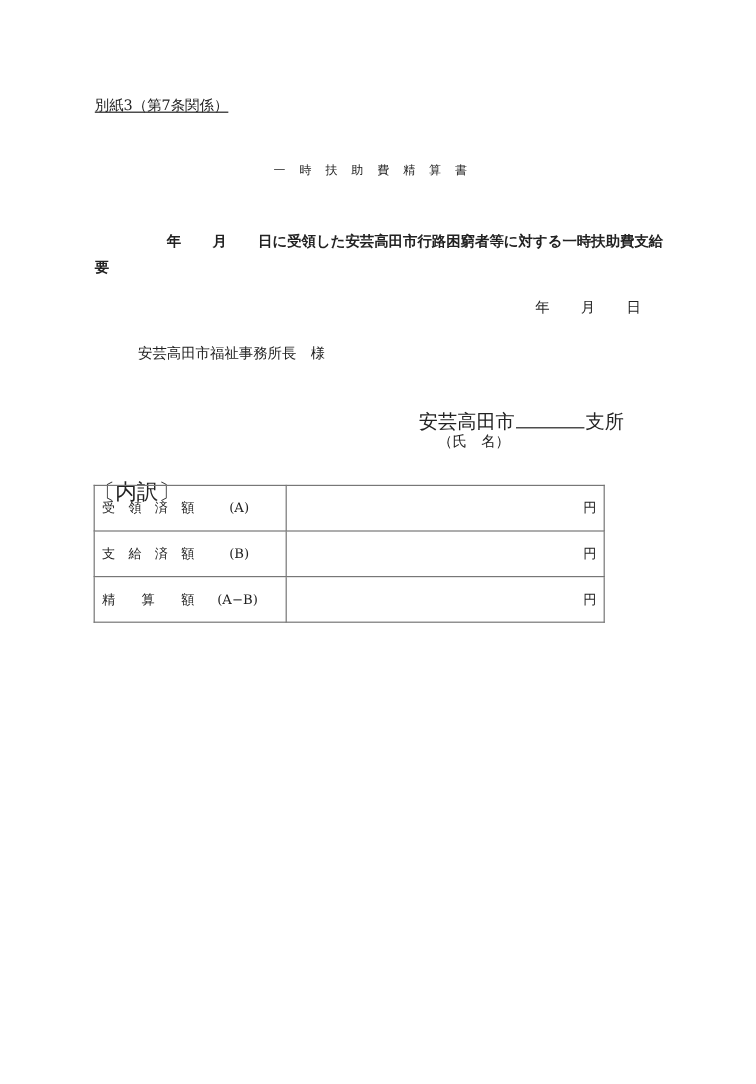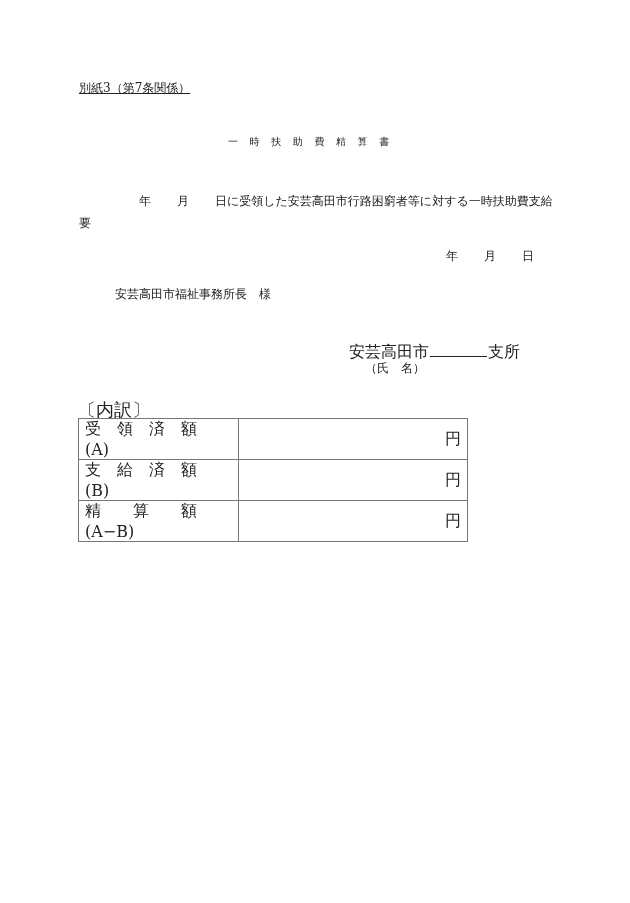--- a/index.html
+++ b/index.html
@@ -4,33 +4,33 @@
 <style>
   html, body { margin: 0; padding: 0; }
   body {
     width: 630px; height: 903px; background: #ffffff; position: relative;
     font-family: "DejaVu Serif", "Liberation Serif", serif; color: #222;
     font-size: 12px; overflow: hidden;
   }
   .abs { position: absolute; white-space: nowrap; }
   .form-ref { left: 79px; top: 80px; font-size: 12px; text-decoration: underline; }
   .title { left: 228px; top: 135px; font-size: 10px; letter-spacing: 11.6px; }
-  .body-text { left: 79px; top: 190px; width: 480px; line-height: 22px; font-size: 12px; white-space: normal; }
+  .body-text { left: 79px; top: 190px; width: 480px; line-height: 22px; font-size: 12px; white-space: normal; font-weight: bold; }
   .body-text .indent { display: inline-block; width: 60px; }
   .gap { display: inline-block; width: 26px; }
   .date-line { left: 446px; top: 248px; font-size: 12px; }
   .date-line span { display: inline-block; }
   .addressee { left: 103px; top: 286px; font-size: 12px; margin-left: 12px; }
   .branch { left: 349px; top: 342px; font-size: 16px; }
   .blank-line { display: inline-block; width: 57px; border-bottom: 1px solid #222; height: 12px; vertical-align: baseline; margin: 0 1px; }
   .name-label { left: 365px; top: 360px; font-size: 12px; }
   .breakdown { left: 78px; top: 398px; font-size: 18px; }
   table.details {
-    position: absolute; left: 78px; top: 418px; width: 390px;
-    border-collapse: collapse; font-size: 16px;
+    position: absolute; left: 78px; top: 404px; width: 426px;
+    border-collapse: collapse; font-size: 11px;
   }
   table.details td { border: 1px solid #777; height: 37px; padding: 0; }
   td.label-cell { width: 153px; padding-left: 6px !important; }
   td.amount-cell { text-align: right; padding-right: 6px !important; }
 </style>
 </head>
 <body>
 
 <div class="abs form-ref">別紙3（第7条関係）</div>
 

